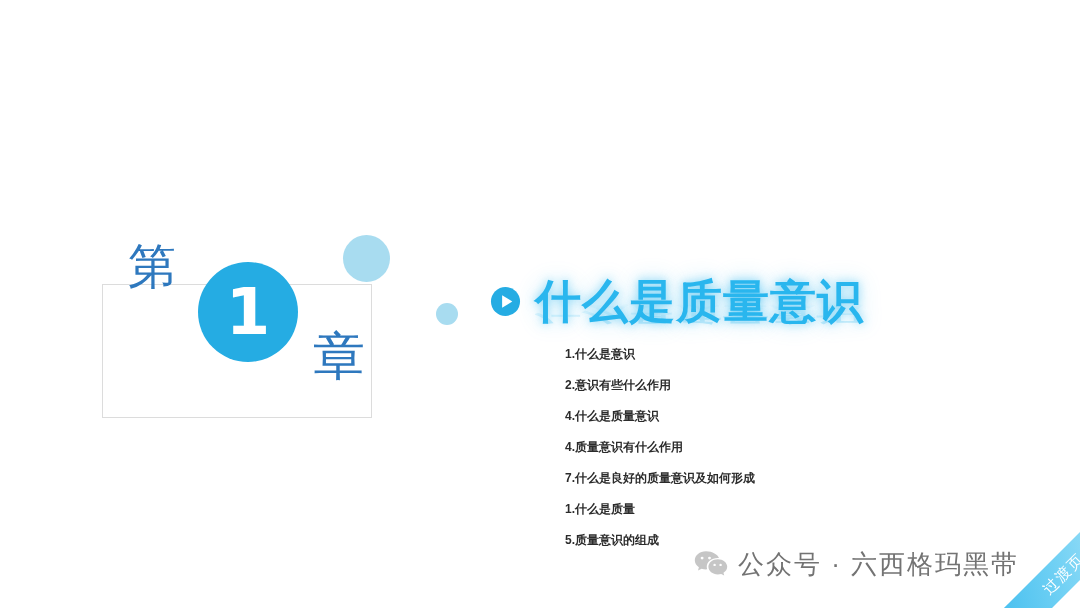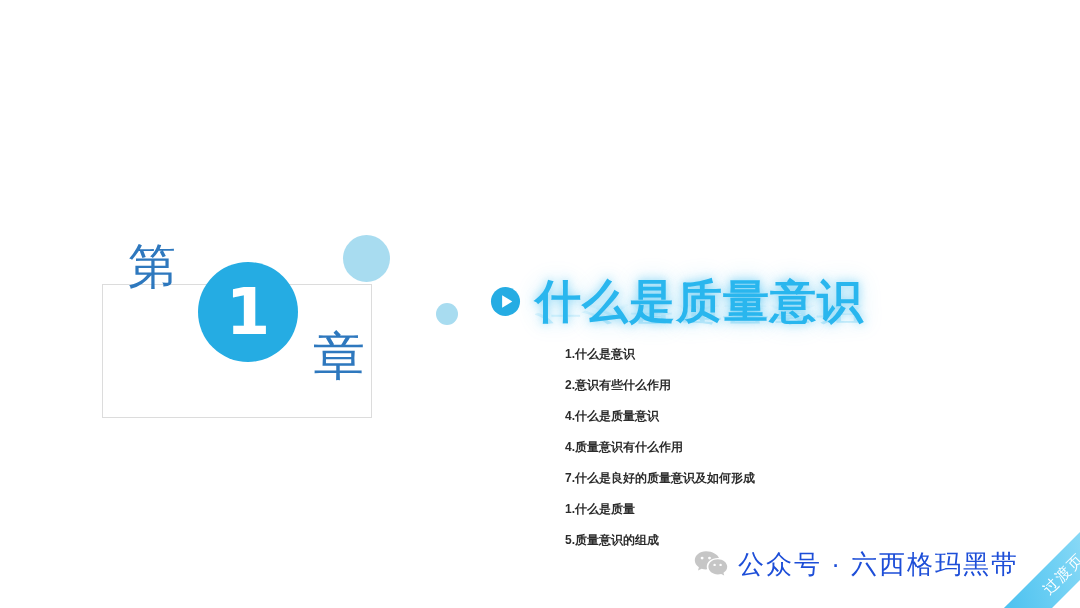--- a/index.html
+++ b/index.html
@@ -182,21 +182,21 @@
     gap: 10px;
   }
   #wechat-icon {
     width: 34px;
     height: 30px;
     flex: none;
   }
   #watermark-text {
     font-size: 26px;
     line-height: 32px;
-    color: #1d4ed8;
+    color: #737373;
     letter-spacing: 2px;
     white-space: nowrap;
   }
 
   
   #corner-ribbon {
     position: absolute;
     right: -2px;
     bottom: -2px;
     width: 84px;

